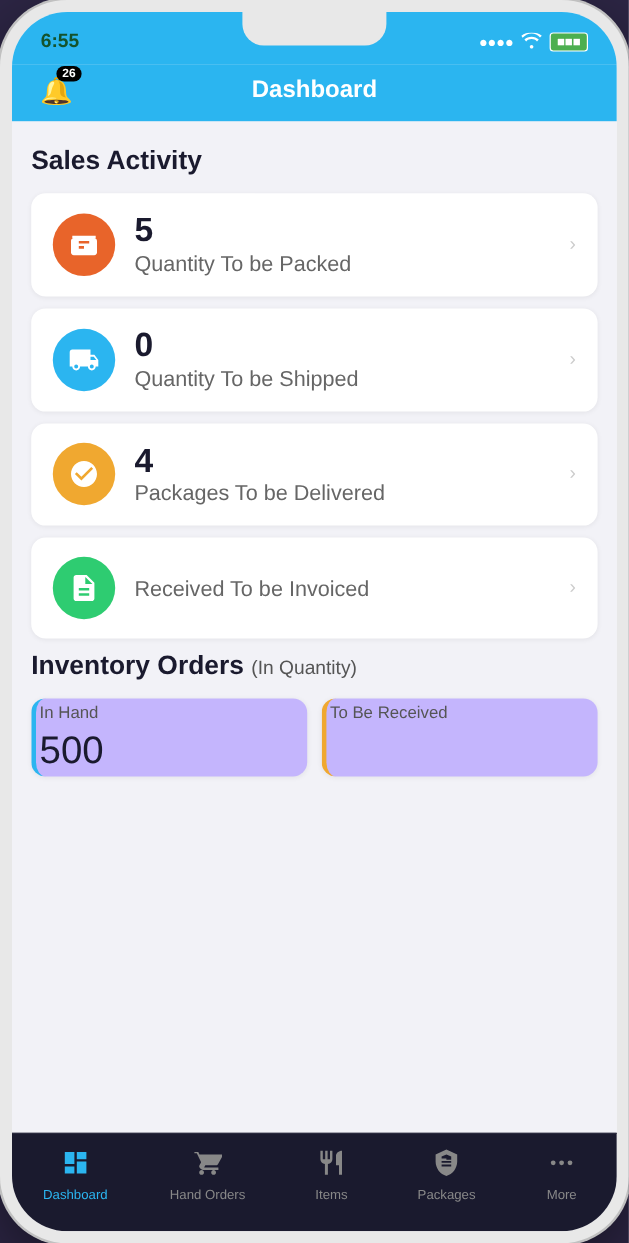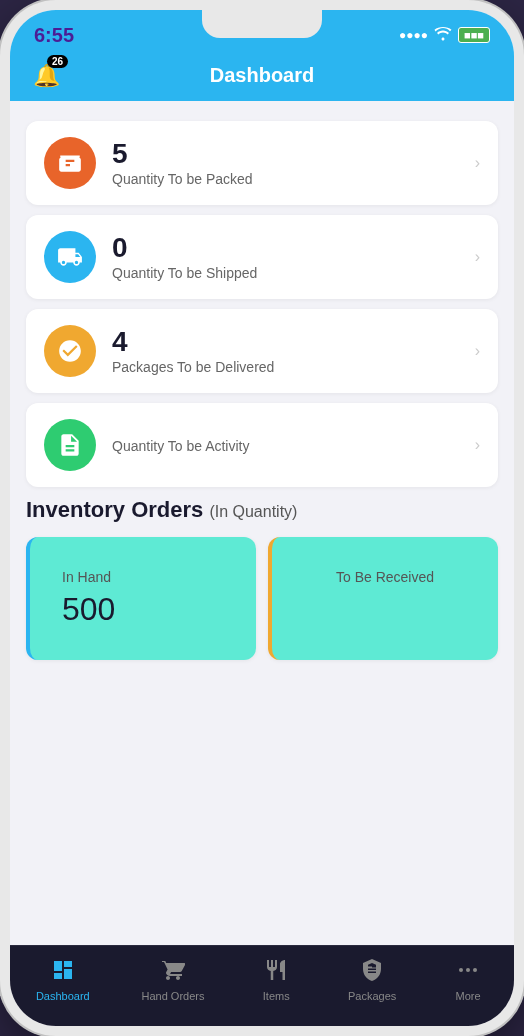--- a/index.html
+++ b/index.html
@@ -32,22 +32,22 @@
     
     .status-bar {
       background: #2bb5f0;
       display: flex;
       justify-content: space-between;
       align-items: center;
       padding: 12px 24px 6px 24px;
       min-height: 44px;
     }
     .status-time {
-      color: #4c1d95;
-      font-size: 20px;
+      color: #14532d;
+      font-size: 16px;
       font-weight: 700;
     }
     .status-icons {
       display: flex;
       align-items: center;
       gap: 6px;
     }
     
     .notch {
       position: absolute;
@@ -153,49 +153,48 @@
     .card-text {
       flex: 1;
     }
     .card-number {
       font-size: 28px;
       font-weight: 700;
       color: #1a1a2e;
       line-height: 1.1;
     }
     .card-label {
-      font-size: 14px;
+      font-size: 18px;
       color: #666;
       margin-top: 2px;
     }
     .card-chevron {
       color: #ccc;
       font-size: 16px;
     }
     
     .inventory-row {
       display: flex;
       gap: 12px;
       margin-top: 14px;
       margin-bottom: 16px;
     }
     .inv-card {
       flex: 1;
-      background: #5eead4;
+      background: #c4b5fd;
       border-radius: 12px;
-      padding: 32px;
+      padding: 3px;
       box-shadow: 0 1px 4px rgba(0,0,0,0.06);
       cursor: pointer;
     }
     .inv-border-blue {
       border-left: 4px solid #2bb5f0;
     }
     .inv-border-orange {
       border-left: 4px solid #f0a830;
-      text-align: center;
     }
     .inv-label {
       font-size: 14px;
       color: #555;
       margin-bottom: 6px;
     }
     .inv-number {
       font-size: 32px;
       font-weight: 400;
       color: #1a1a2e;
@@ -252,20 +251,21 @@
           <span class="notif-bell">🔔</span>
           <span class="notif-badge">26</span>
         </div>
       </div>
       <span class="header-title">Dashboard</span>
     </div>
 
     <div class="content">
 
       <div>
+        <div class="section-title">Sales Activity</div>
 
         <div class="card">
           <div class="card-icon icon-orange">
             <svg width="26" height="26" viewBox="0 0 24 24" fill="white">
               <path d="M20 7H4c-1.1 0-2 .9-2 2v9c0 1.1.9 2 2 2h16c1.1 0 2-.9 2-2V9c0-1.1-.9-2-2-2zm-8 8H8v-2h4v2zm4-4H8v-2h8v2zM3 5h18v2H3z"></path>
             </svg>
           </div>
           <div class="card-text">
             <div class="card-number">5</div>
             <div class="card-label">Quantity To be Packed</div>
@@ -299,21 +299,21 @@
           <span class="card-chevron">›</span>
         </div>
 
         <div class="card">
           <div class="card-icon icon-green">
             <svg width="26" height="26" viewBox="0 0 24 24" fill="white">
               <path d="M14 2H6c-1.1 0-2 .9-2 2v16c0 1.1.9 2 2 2h12c1.1 0 2-.9 2-2V8l-6-6zm2 16H8v-2h8v2zm0-4H8v-2h8v2zm-3-5V3.5L18.5 9H13z"></path>
             </svg>
           </div>
           <div class="card-text">
-            <div class="card-label">Quantity To be Activity</div>
+            <div class="card-label">Received To be Invoiced</div>
           </div>
           <span class="card-chevron">›</span>
         </div>
       </div>
 
       <div style="margin-top:10px;">
         <div class="section-title">
           <span>Inventory Orders</span>
           <span class="section-subtitle">(In Quantity)</span>
         </div>

